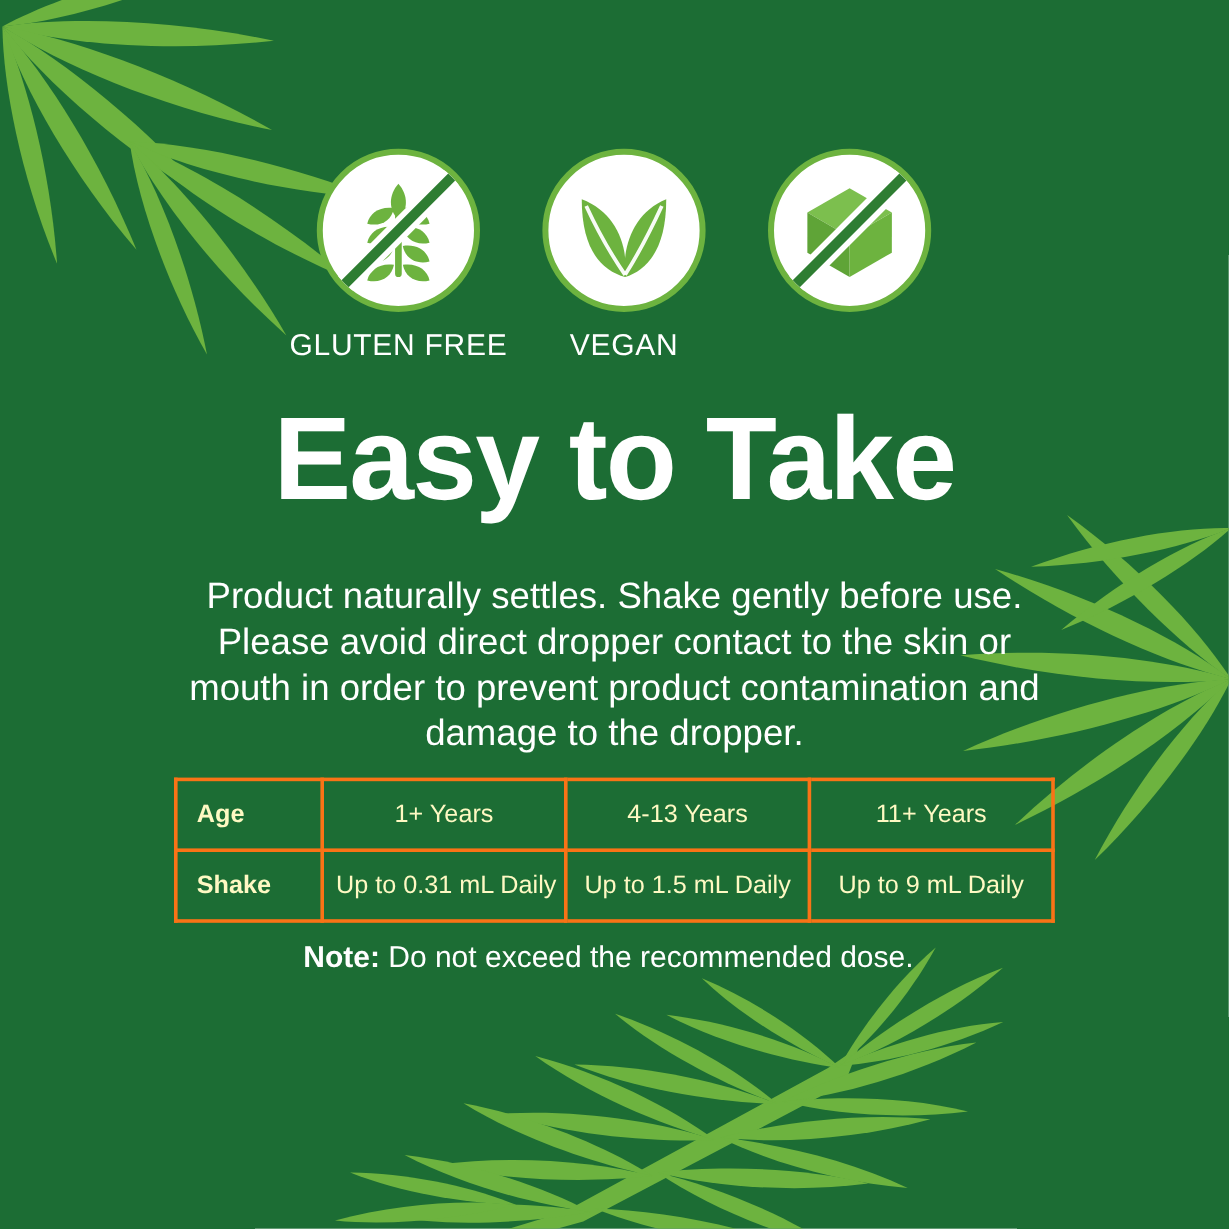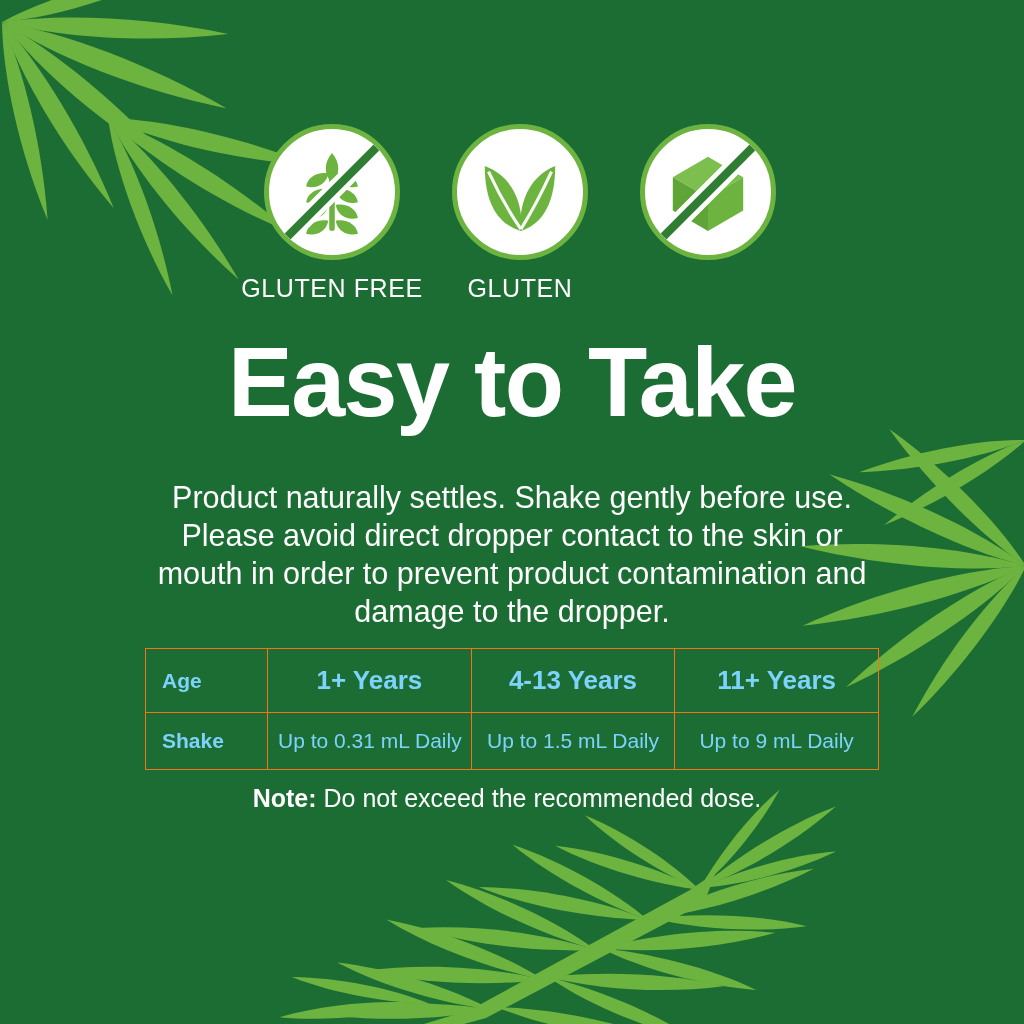--- a/index.html
+++ b/index.html
@@ -100,40 +100,40 @@
     left: 145px;
     top: 648px;
     width: 734px;
   }
   table.dosage {
     border-collapse: collapse;
     width: 100%;
     table-layout: fixed;
   }
   table.dosage td {
-    border: 1px solid #f97316;
-    color: #7dd3fc;
+    border: 3px solid #f97316;
+    color: #fef9c3;
     height: 49px;
     padding: 16px 10px;
     box-sizing: border-box;
     text-align: center;
     font-size: 21px;
     font-weight: 400;
     white-space: nowrap;
   }
   table.dosage td.rowlabel {
     text-align: left;
     font-weight: 700;
     font-size: 21px;
     padding-left: 16px;
     width: 122px;
   }
   table.dosage tr.head td.colhead {
-    font-weight: 700;
-    font-size: 26px;
+    font-weight: 400;
+    font-size: 21px;
   }
 
   
   .note {
     position: absolute;
     left: 0; right: 10px;
     top: 784px;
     text-align: center;
     color: #ffffff;
     font-size: 25px;
@@ -281,21 +281,21 @@
 
             <path d="M30,40 C30,86 48,104 69,110 C72,84 62,52 30,40 Z"></path>
 
             <path d="M106,40 C106,86 88,104 69,110 C66,84 76,52 106,40 Z"></path>
           </g>
 
           <path d="M34,46 C46,72 58,92 69,108" stroke="#ffffff" stroke-width="3.4" fill="none" opacity="0.95"></path>
           <path d="M102,46 C90,72 79,92 69,108" stroke="#ffffff" stroke-width="3.4" fill="none" opacity="0.95"></path>
         </svg>
       </div>
-      <div class="badge-label">GLUTEN</div>
+      <div class="badge-label">VEGAN</div>
     </div>
 
     <div class="badge">
       <div class="badge-circle">
         <svg width="136" height="136" viewBox="0 0 136 136">
           <g>
 
             <path d="M68,30 L106,52 L68,74 L30,52 Z" fill="#7CBF4E"></path>
 
             <path d="M30,52 L68,74 L68,110 L30,88 Z" fill="#5FA437"></path>

